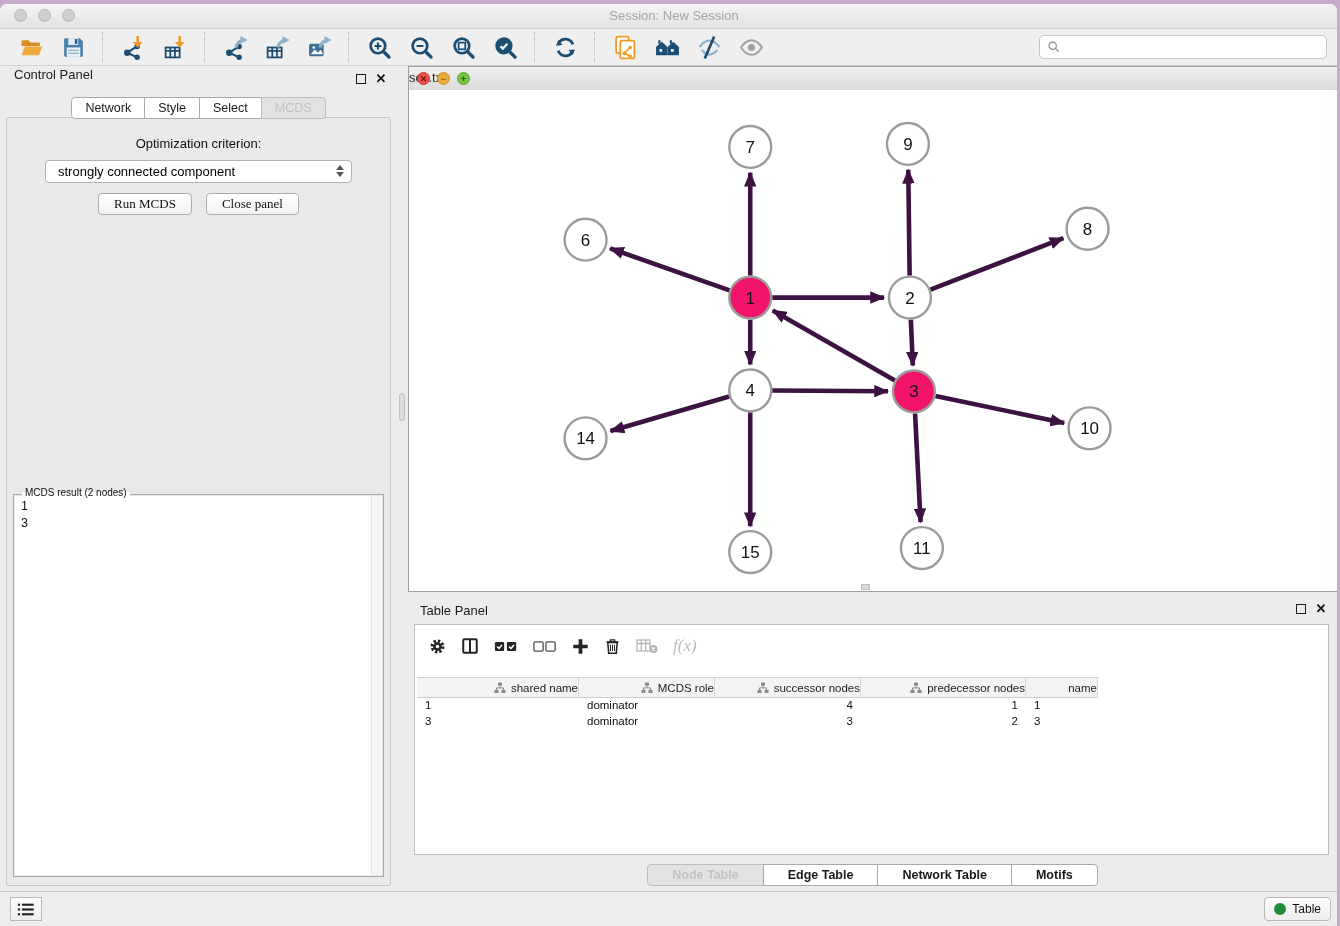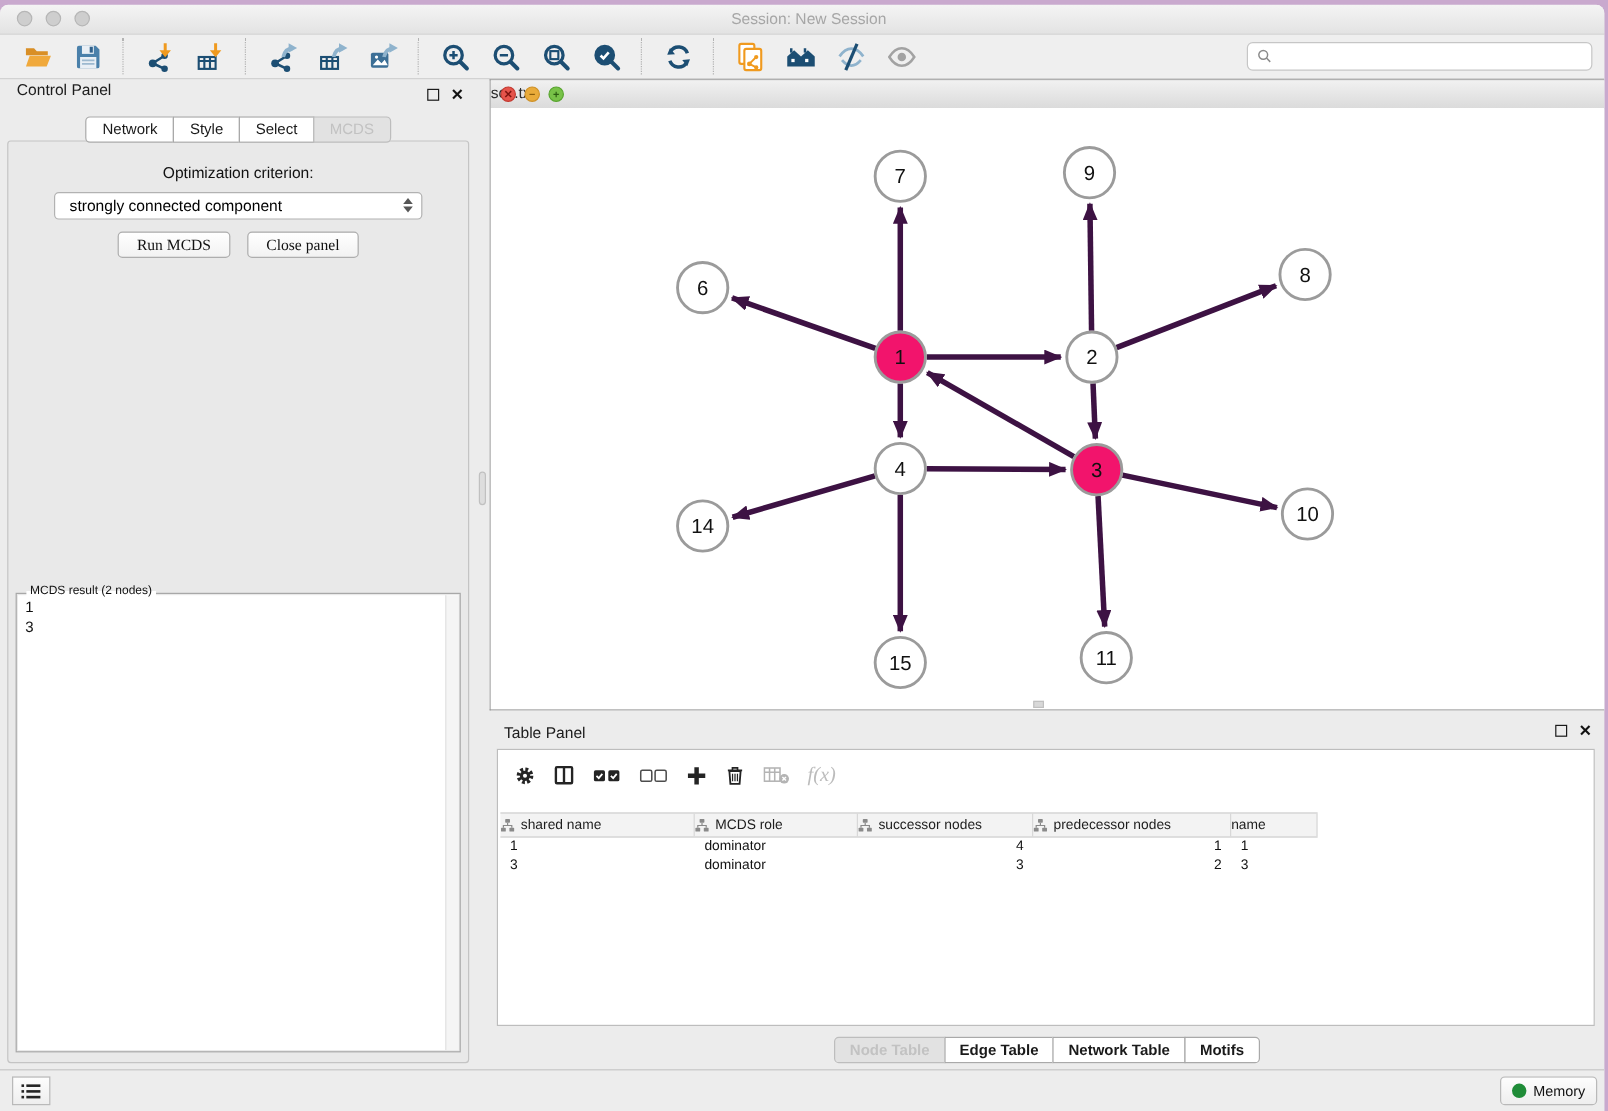--- a/index.html
+++ b/index.html
@@ -63,27 +63,27 @@
 
   
   .table-panel{position:absolute;left:408px;top:594px;right:0;bottom:34px;}
   .tp-title{position:absolute;top:5px;left:12px;font-size:13px;color:#1c1c1c;}
   .tp-icons{position:absolute;top:5px;right:10px;display:flex;gap:9px;align-items:center;}
   .tp-box{position:absolute;top:26px;left:6px;right:8px;height:229px;background:#fff;border:1px solid #bdbdbd;}
   .tp-toolbar{position:absolute;top:8px;left:14px;display:flex;align-items:center;gap:15px;height:26px;}
   .tp-btn{background:none;border:none;padding:0;display:flex;align-items:center;justify-content:center;}
   .fx{font-family:"Liberation Serif",serif;font-style:italic;font-size:17px;color:#bcbcbc;}
   .thead{position:absolute;top:52px;left:2px;display:flex;height:19px;background:#f3f3f3;border-top:1px solid #cfcfcf;border-bottom:1px solid #cfcfcf;box-sizing:content-box;}
-  .th{display:flex;align-items:center;justify-content:flex-start;gap:5px;font-size:11.5px;color:#1d1d1d;border-right:1px solid #d8d8d8;box-sizing:border-box;}
+  .th{display:flex;align-items:center;justify-content:flex-end;gap:5px;font-size:11.5px;color:#1d1d1d;border-right:1px solid #d8d8d8;box-sizing:border-box;}
   .th svg{width:12px;height:12px;flex:none;}
   .tbody{position:absolute;top:72px;left:2px;}
   .tr{display:flex;height:16px;}
   .td{font-size:11.5px;line-height:16px;padding:0 8px;box-sizing:border-box;color:#111;overflow:hidden;}
   .tp-tabs{position:absolute;bottom:6px;left:0;right:0;display:flex;justify-content:center;}
-  .tp-tabs .tab{font-weight:600;padding:2px 12px;}
+  .tp-tabs .tab{font-weight:600;padding:2px 24px;}
 
   
   .status-bar{position:absolute;bottom:0;left:0;right:0;height:34px;background:#ededed;border-top:1px solid #c6c6c6;}
   .sb-left-btn{position:absolute;left:10px;top:5px;width:32px;height:24px;background:linear-gradient(#fdfdfd,#eee);border:1px solid #b9b9b9;display:flex;align-items:center;justify-content:center;padding:0;}
   .memory-btn{position:absolute;right:6px;top:5px;height:24px;background:linear-gradient(#fdfdfd,#eee);border:1px solid #b9b9b9;border-radius:4px;display:flex;align-items:center;gap:6px;padding:0 9px;font-size:12px;color:#111;font-family:"Liberation Sans",sans-serif;}
   .green-dot{width:12px;height:12px;border-radius:50%;background:#1f8c38;}
 </style>
 </head>
 <body>
 
@@ -544,17 +544,17 @@
             <rect x="1" y="6.8" width="2.4" height="2.4"></rect>
             <rect x="1" y="12.1" width="2.4" height="2.4"></rect>
             <rect x="5.5" y="1.5" width="13" height="2.4"></rect>
             <rect x="5.5" y="6.8" width="13" height="2.4"></rect>
             <rect x="5.5" y="12.1" width="13" height="2.4"></rect>
           </g>
         </svg>
     </button>
     <button class="memory-btn">
       <span class="green-dot"></span>
-      <span>Memory</span>
+      <span>Table</span>
     </button>
   </div>
 
 </div>
 
 </body></html>

